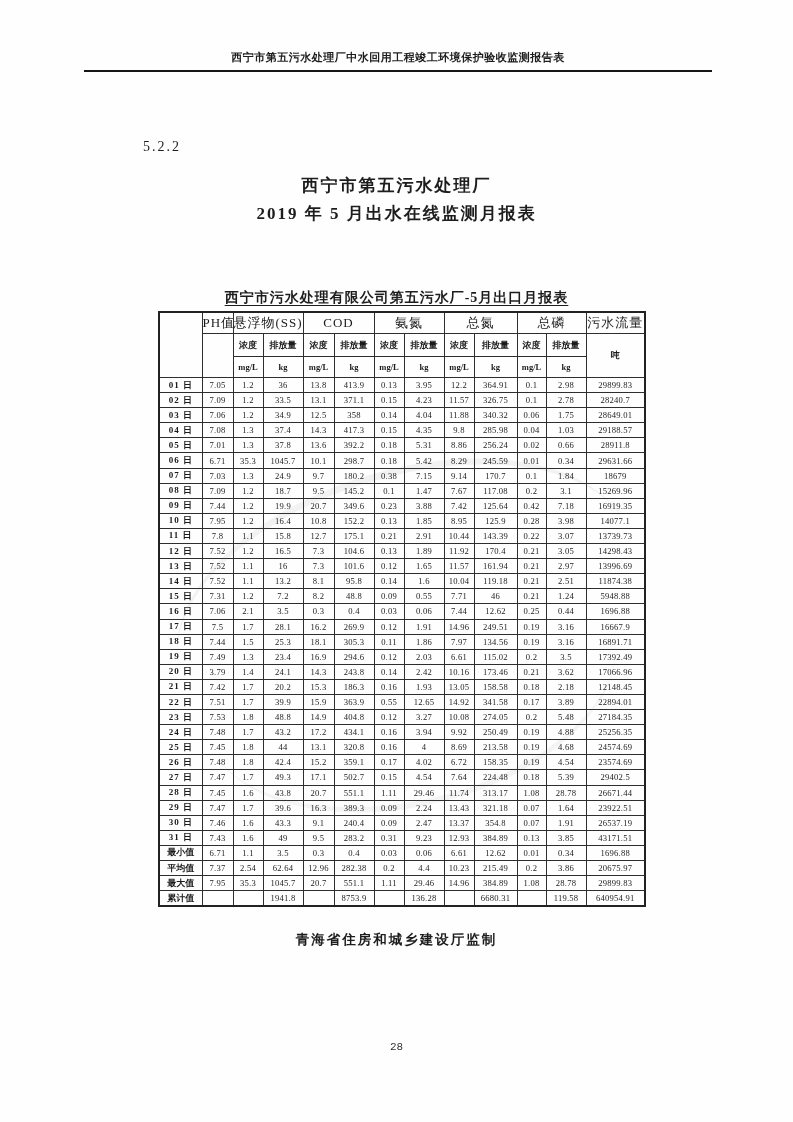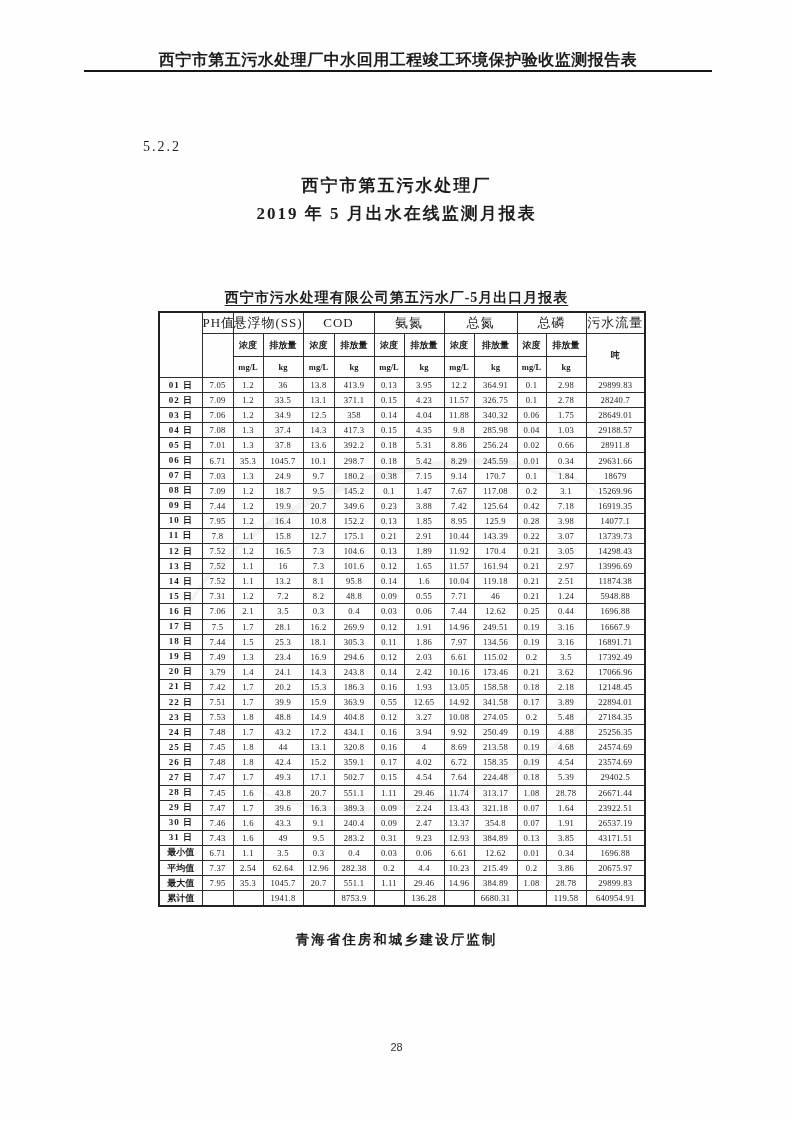--- a/index.html
+++ b/index.html
@@ -4,21 +4,21 @@
 <style>
   html,body{margin:0;padding:0;}
   body{
     width:793px;height:1122px;position:relative;overflow:hidden;
     background:#fefefe;color:#1d1d1d;
     font-family:"Liberation Serif","DejaVu Serif",serif;
   }
   
   .doc-header{
     position:absolute;top:50px;left:84px;width:628px;
-    text-align:center;font-size:16px;font-weight:bold;letter-spacing:.5px;
+    text-align:center;font-size:11px;font-weight:bold;letter-spacing:.5px;
   }
   .doc-header-rule{
     position:absolute;top:70px;left:84px;width:628px;height:2px;background:#161616;
   }
   .section-number{position:absolute;top:139px;left:143px;font-size:14px;letter-spacing:2px;}
   .main-title{
     position:absolute;top:172px;left:0;width:793px;text-align:center;
     font-size:17px;font-weight:bold;line-height:28px;letter-spacing:2px;
   }
   .table-title{
@@ -56,21 +56,21 @@
     top:560px;left:200px;width:420px;height:240px;
     border-bottom:6px solid rgba(90,90,90,0.06);
     transform:rotate(-14deg);
   }
   .doc-footer{
     position:absolute;top:931px;left:0;width:793px;text-align:center;
     font-size:13.5px;font-weight:bold;letter-spacing:2px;
   }
   .page-number{
     position:absolute;top:1041px;left:0;width:793px;text-align:center;
-    font-size:11px;font-family:Liberation Sans, sans-serif;color:#333;
+    font-size:11px;font-family:Liberation Mono, monospace;color:#333;
   }
 </style>
 </head>
 <body>
 
 <div class="doc-header">西宁市第五污水处理厂中水回用工程竣工环境保护验收监测报告表</div>
 <div class="doc-header-rule"></div>
 
 <div class="section-number">5.2.2</div>
 

